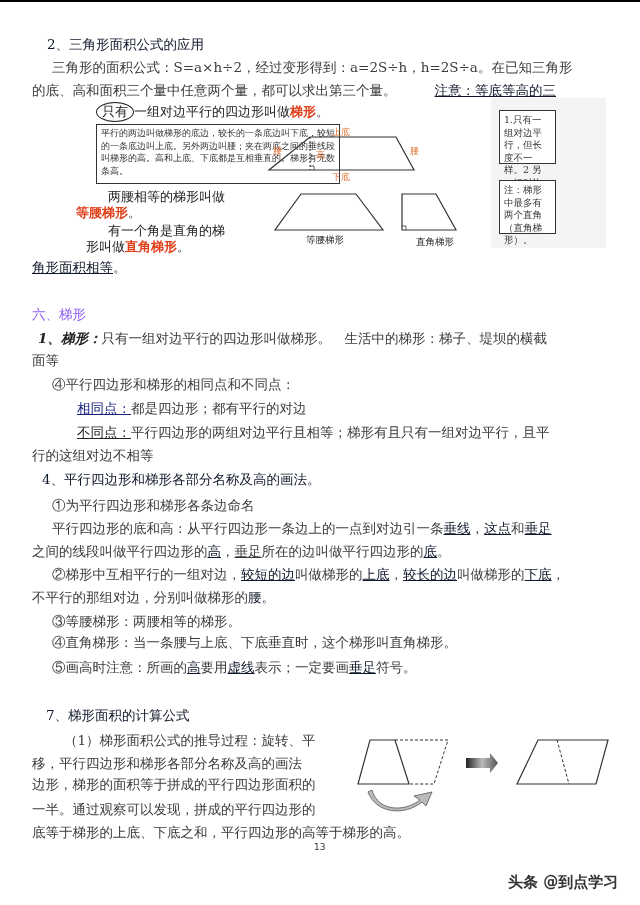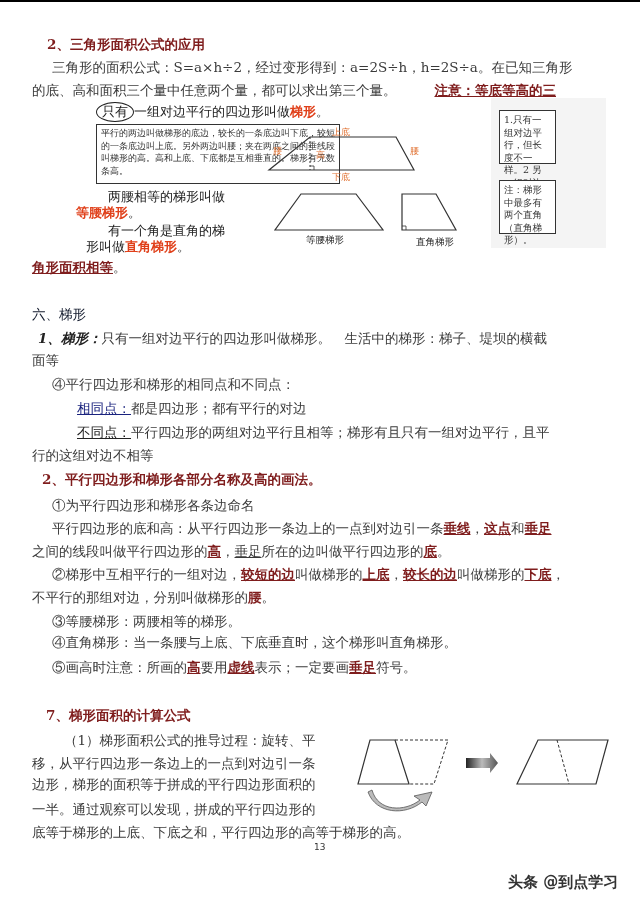--- a/index.html
+++ b/index.html
@@ -1,19 +1,19 @@
 <!DOCTYPE html>
 <html><head>
 <meta charset="utf-8">
 <style>
   html,body{margin:0;padding:0;background:#fff;}
   body{width:640px;height:905px;position:relative;overflow:hidden;font-family:"DejaVu Serif","Liberation Serif",serif;color:#333;}
   .topbar{position:absolute;left:0;top:0;width:640px;height:2px;background:#000;}
   .line{position:absolute;font-size:13.5px;line-height:20px;white-space:nowrap;color:#3a3a3a;}
-  .h{font-weight:bold;color:#7f1d1d;}
+  .h{font-weight:normal;color:#0f172a;}
   .u{text-decoration:underline;}
   .ub{text-decoration:underline;color:#1a237e;}
   .bold{font-weight:bold;color:#222;font-style:italic;}
   .pageno{position:absolute;font-size:9px;color:#333;font-family:"DejaVu Sans",sans-serif;}
   .wm{position:absolute;font-size:15px;color:#333;font-family:"DejaVu Sans",sans-serif;font-weight:bold;text-shadow:0 0 2px #fff,0 0 2px #fff;}
   .diag{position:absolute;left:88px;top:98px;width:403px;height:152px;background:#fff;}
   .dt{position:absolute;font-size:11.5px;color:#222;white-space:nowrap;font-family:Liberation Serif, serif;}
   .red{color:#e0401a;font-weight:bold;}
   .box{position:absolute;border:1px solid #333;background:#fff;font-size:9px;line-height:12.5px;color:#333;padding:2px 4px;box-sizing:border-box;white-space:normal;}
   .rbox{position:absolute;border:1px solid #333;background:#fff;font-size:9.5px;line-height:12.5px;color:#333;padding:3px 4px;box-sizing:border-box;}
@@ -55,49 +55,49 @@
   <div class="dt" style="left:322px;top:47px;font-size:9px;color:#e07030;">腰</div>
   <div class="dt" style="left:228px;top:51px;font-size:9px;color:#e07030;">高</div>
   <div class="dt" style="left:218px;top:136px;font-size:9.5px;">等腰梯形</div>
   <div class="dt" style="left:328px;top:138px;font-size:9.5px;">直角梯形</div>
 </div>
 <div class="rbox" style="left:499px;top:110px;width:57px;height:54px;">1.只有一组对边平行，但长度不一样。2 另一组对边不平行。</div>
 <div class="rbox" style="left:499px;top:180px;width:57px;height:54px;">注：梯形中最多有两个直角（直角梯形）。</div>
 
 <div class="line" style="left:32px;top:257px;"><span class="u h">角形面积相等</span><span>。</span></div>
 
-<div class="line" style="left:32px;top:304px;color:#0f172a;">六、梯形</div>
+<div class="line" style="left:32px;top:304px;color:#8b5cf6;">六、梯形</div>
 <div class="line" style="left:38px;top:328px;"><span class="bold">1、梯形：</span><span>只有一组对边平行的四边形叫做梯形。　生活中的梯形：梯子、堤坝的横截</span></div>
 <div class="line" style="left:32px;top:350px;">面等</div>
 <div class="line" style="left:52px;top:374px;">④平行四边形和梯形的相同点和不同点：</div>
 <div class="line" style="left:77px;top:398px;"><span class="ub">相同点：</span><span>都是四边形；都有平行的对边</span></div>
 <div class="line" style="left:77px;top:422px;"><span class="u" style="color:#222;">不同点：</span><span>平行四边形的两组对边平行且相等；梯形有且只有一组对边平行，且平</span></div>
 <div class="line" style="left:32px;top:445px;">行的这组对边不相等</div>
 
-<div class="line h" style="left:42px;top:469px;">2、平行四边形和梯形各部分名称及高的画法。</div>
+<div class="line h" style="left:42px;top:469px;">4、平行四边形和梯形各部分名称及高的画法。</div>
 <div class="line" style="left:52px;top:495px;">①为平行四边形和梯形各条边命名</div>
 <div class="line" style="left:52px;top:518px;">
   <span>平行四边形的底和高：从平行四边形一条边上的一点到对边引一条</span><span class="u h">垂线</span><span>，</span><span class="u h">这点</span><span>和</span><span class="u h">垂足</span>
 </div>
 <div class="line" style="left:32px;top:541px;">
   <span>之间的线段叫做平行四边形的</span><span class="u h">高</span><span>，</span><span class="u">垂足</span><span>所在的边叫做平行四边形的</span><span class="u h">底</span><span>。</span>
 </div>
 <div class="line" style="left:52px;top:564px;">
   <span>②梯形中互相平行的一组对边，</span><span class="u h">较短的边</span><span>叫做梯形的</span><span class="u h">上底</span><span>，</span><span class="u h">较长的边</span><span>叫做梯形的</span><span class="u h">下底</span><span>，</span>
 </div>
 <div class="line" style="left:32px;top:587px;"><span>不平行的那组对边，分别叫做梯形的</span><span class="h">腰</span><span>。</span></div>
 <div class="line" style="left:52px;top:611px;">③等腰梯形：两腰相等的梯形。</div>
 <div class="line" style="left:52px;top:634px;font-family:Liberation Mono, monospace;">④直角梯形：当一条腰与上底、下底垂直时，这个梯形叫直角梯形。</div>
 <div class="line" style="left:52px;top:657px;">
   <span>⑤画高时注意：所画的</span><span class="u h">高</span><span>要用</span><span class="u h">虚线</span><span>表示；一定要画</span><span class="u h">垂足</span><span>符号。</span>
 </div>
 
 <div class="line h" style="left:46px;top:705px;">7、梯形面积的计算公式</div>
 <div class="line" style="left:64px;top:730px;">（1）梯形面积公式的推导过程：旋转、平</div>
-<div class="line" style="left:32px;top:753px;">移，从平行四边形一条边上的一点到对边引一条</div>
+<div class="line" style="left:32px;top:753px;">移，平行四边形和梯形各部分名称及高的画法</div>
 <div class="line" style="left:32px;top:776px;font-family:Liberation Mono, monospace;">边形，梯形的面积等于拼成的平行四边形面积的</div>
 <div class="line" style="left:32px;top:799px;">一半。通过观察可以发现，拼成的平行四边形的</div>
 <div class="line" style="left:32px;top:822px;">底等于梯形的上底、下底之和，平行四边形的高等于梯形的高。</div>
 
 <svg style="position:absolute;left:350px;top:700px;" width="290" height="120">
   <polygon points="20,40 45,40 59,84 8,84" fill="none" stroke="#333" stroke-width="1.2"></polygon>
   <polyline points="45,40 98,40 84,84 59,84" fill="none" stroke="#333" stroke-dasharray="3,2" stroke-width="1"></polyline>
   <path d="M22,90 C28,112 55,112 70,100 L64,96 L82,92 L76,106 L72,102 C55,116 26,114 18,92 Z" fill="#bbb" stroke="#555" stroke-width="0.8"></path>
   <defs>
       <linearGradient id="ag" x1="0" x2="1">

